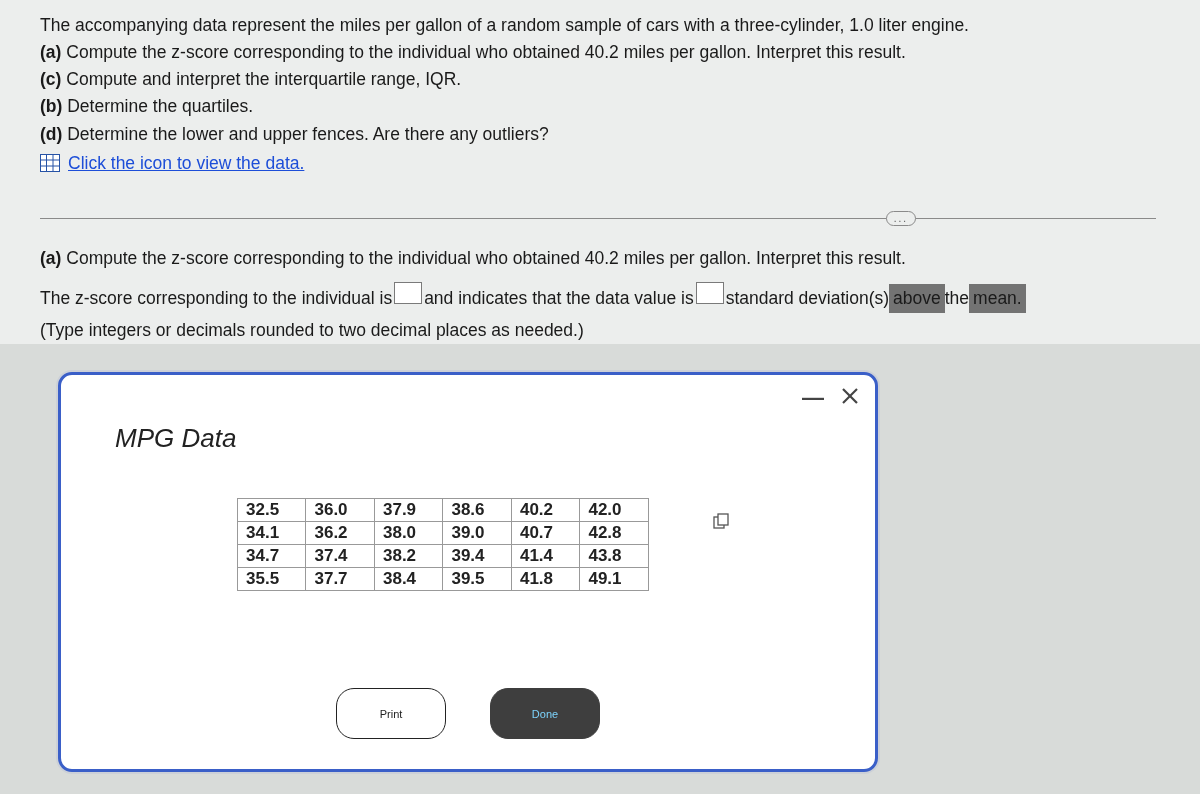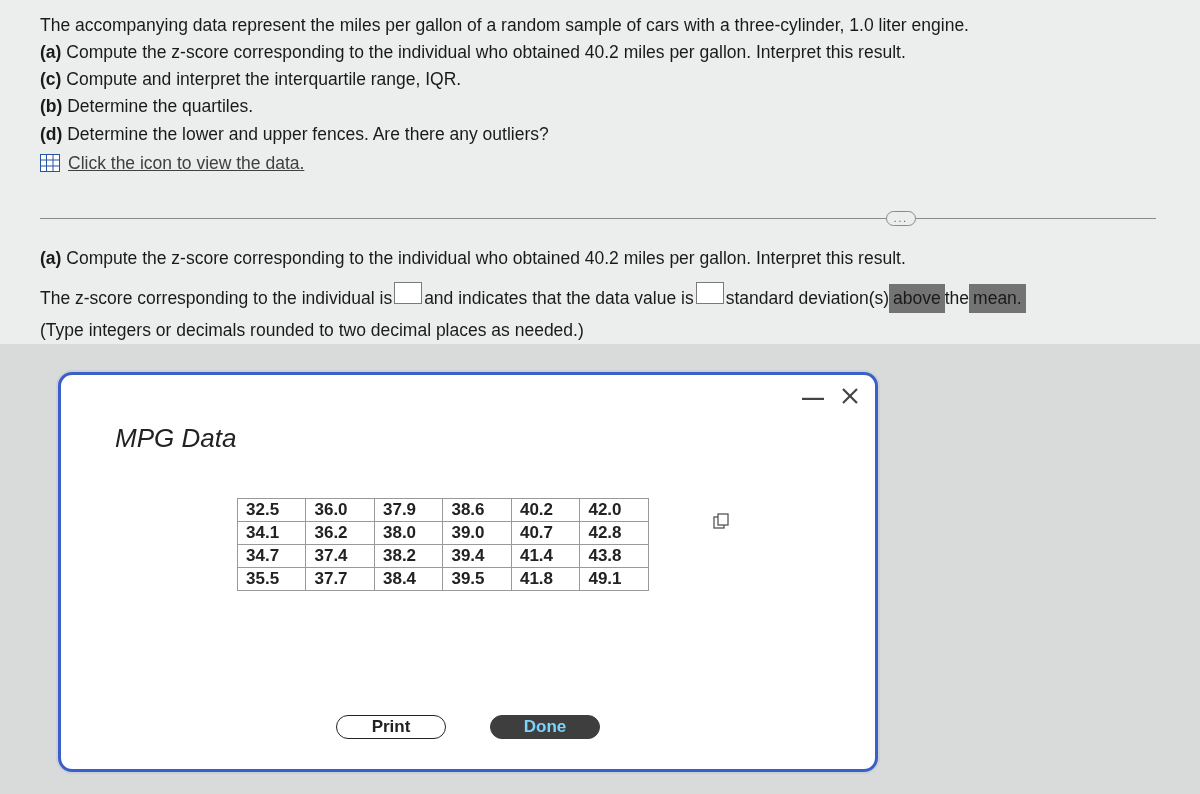--- a/index.html
+++ b/index.html
@@ -25,21 +25,21 @@
     display: flex;
     align-items: center;
     gap: 8px;
     margin-top: 2px;
   }
   .table-icon {
     width: 20px; height: 18px;
     display: inline-flex; align-items: center; justify-content: center;
   }
   .table-icon svg { display: block; }
-  .link { color: #404040; text-decoration: underline; cursor: pointer; }
+  .link { color: #1d4ed8; text-decoration: underline; cursor: pointer; }
   .divider-wrap {
     position: relative;
     margin: 34px 0 20px 0;
     height: 14px;
   }
   .divider-line {
     border: 0; border-top: 1px solid #8a8a8a;
     margin: 0; position: absolute; top: 7px; left: 0; right: 0;
   }
   .ellipsis-pill {
@@ -115,26 +115,25 @@
     position: absolute;
     left: 652px; top: 138px;
     cursor: pointer;
   }
   .modal-buttons {
     position: absolute;
     left: 0; right: 0; bottom: 30px;
     display: flex; justify-content: center; gap: 44px;
   }
   .btn {
-    min-width: 110px; height: 24px;
+    min-width: 110px; height: 51px;
     border-radius: 18px;
-    font-size: 17px;
+    font-size: 11px;
     display: inline-flex; align-items: center; justify-content: center;
     cursor: pointer;
-    font-weight: bold;
   }
   .btn-outline { background: #fff; border: 1.5px solid #222; color: #222; }
   .btn-solid { background: #3e3e3e; color: #7dd3fc; border: 1.5px solid #3e3e3e; }
 </style>
 </head>
 <body>
 
 <div class="page">
   <div>The accompanying data represent the miles per gallon of a random sample of cars with a three-cylinder, 1.0 liter engine.</div>
   <div><span class="part-label">(a)</span> <span>Compute the z-score corresponding to the individual who obtained 40.2 miles per gallon. Interpret this result.</span></div>

